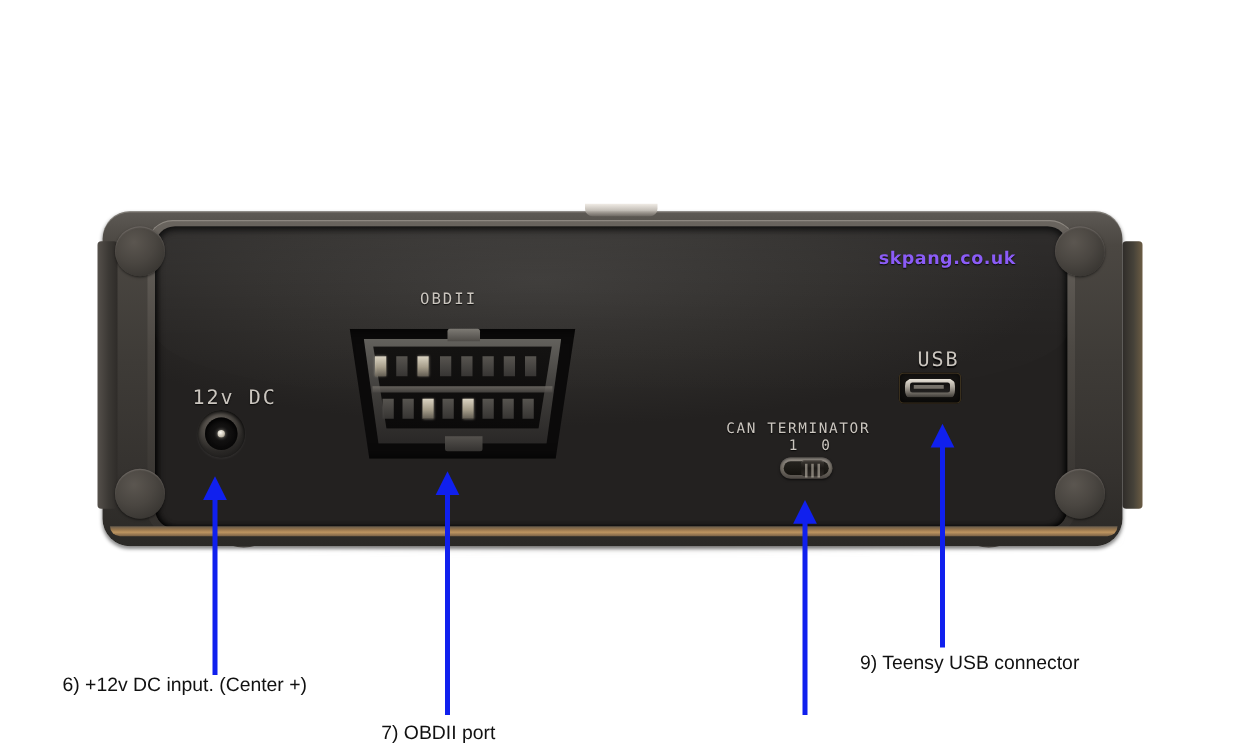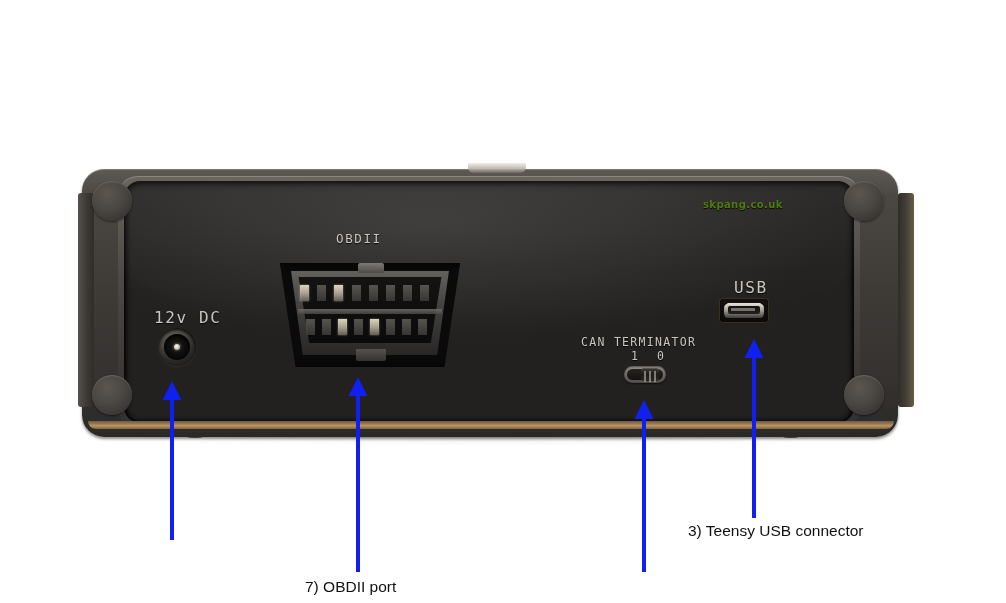--- a/index.html
+++ b/index.html
@@ -159,24 +159,24 @@
     color: #cbc6bf;
     font-family: "DejaVu Sans Mono", monospace;
     font-size: 16px;
     letter-spacing: 1.6px;
     text-shadow: 0 1px 1px rgba(0,0,0,0.85);
     white-space: nowrap;
     user-select: none;
   }
   .silk.brand {
     font-family: "DejaVu Sans", sans-serif;
-    font-size: 10px;
+    font-size: 14px;
     font-weight: 700;
     letter-spacing: 0.4px;
-    color: #4d7c0f;
+    color: #8b5cf6;
   }
   #silk-brand   { left: 625px; top: 36px; }
   #silk-obdii   { left: 258px; top: 68px; font-size: 12.5px; }
   #silk-12vdc   { left: 76px;  top: 145px; }
   #silk-usb     { left: 656px; top: 115px; }
   #silk-canterm { left: 503px; top: 172px; font-size: 11.5px; letter-spacing: 1.3px; }
   #silk-sw1     { left: 553px; top: 186px; font-size: 11.5px; letter-spacing: 1.3px; }
   #silk-sw0     { left: 579px; top: 186px; font-size: 11.5px; letter-spacing: 1.3px; }
 
   
@@ -470,19 +470,20 @@
       <g>
         <line x1="644" y1="572" x2="644" y2="418" stroke="#1020ee" stroke-width="4"></line>
         <polygon points="644,400 634.5,419 653.5,419" fill="#1020ee"></polygon>
       </g>
       <g>
         <line x1="754" y1="518" x2="754" y2="357" stroke="#1020ee" stroke-width="4"></line>
         <polygon points="754,339 744.5,358 763.5,358" fill="#1020ee"></polygon>
       </g>
     </svg>
 
+  <div class="caption" id="caption-6">6) +12v DC input. (Center +)</div>
 
   <div class="caption" id="caption-7">7) OBDII port</div>
 
 
-  <div class="caption" id="caption-9">3) Teensy USB connector</div>
+  <div class="caption" id="caption-9">9) Teensy USB connector</div>
 
 </div>
 
 </body></html>

